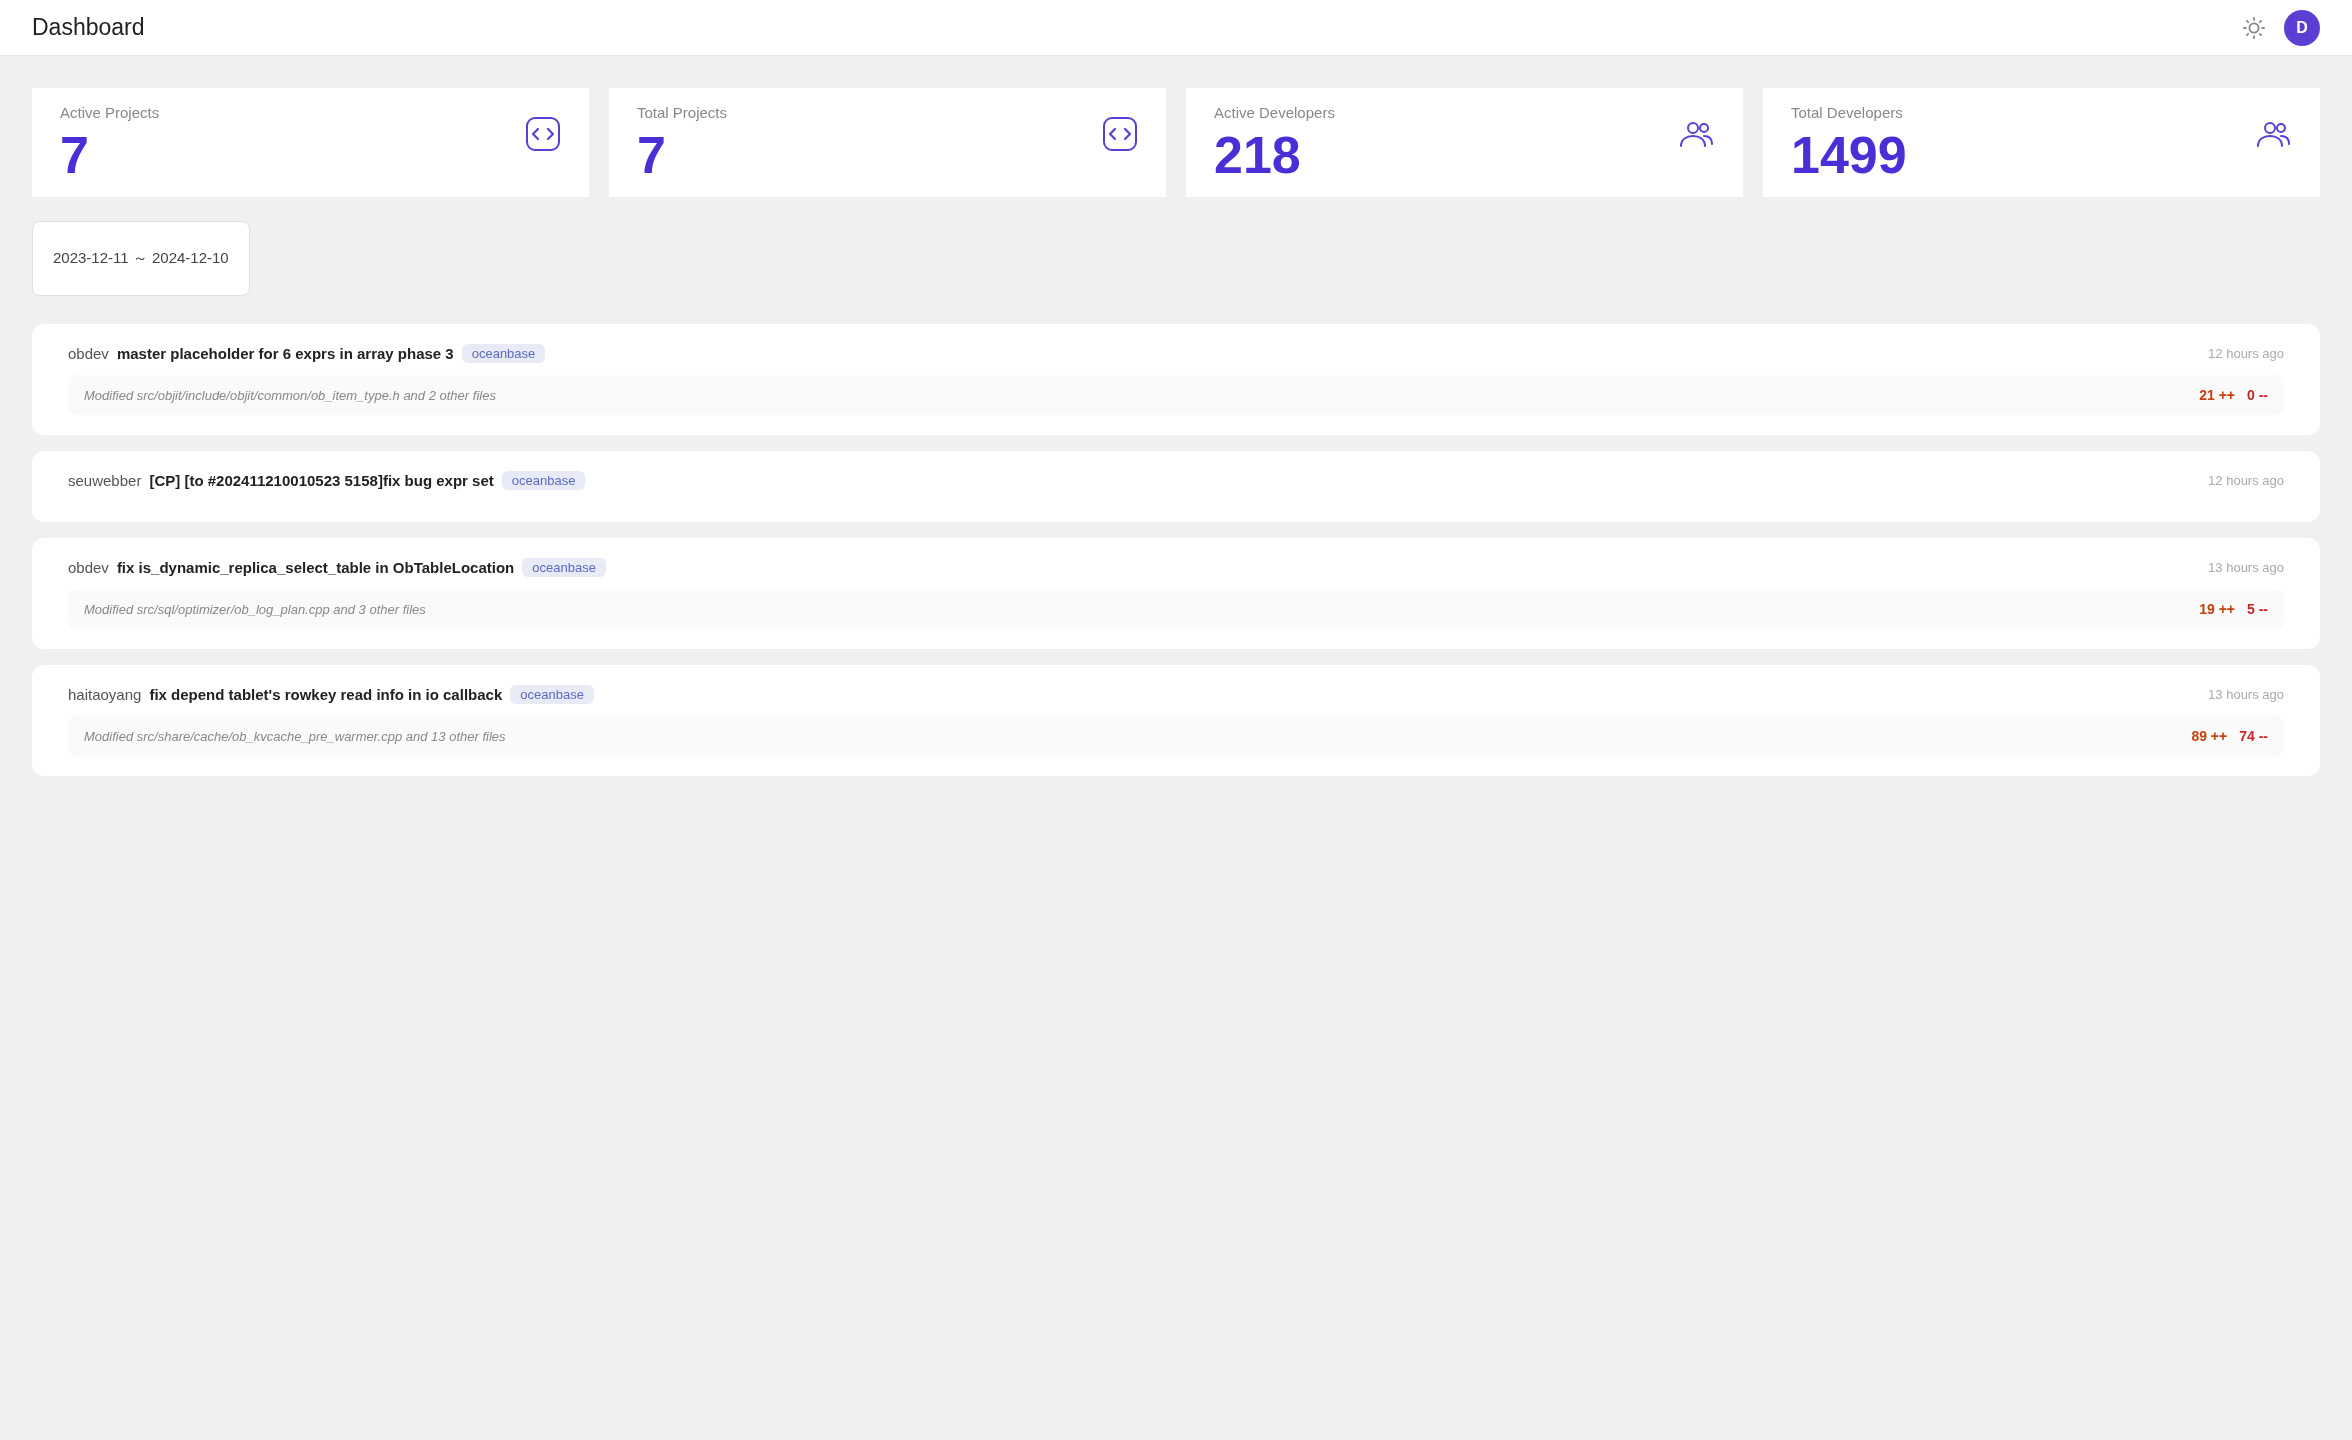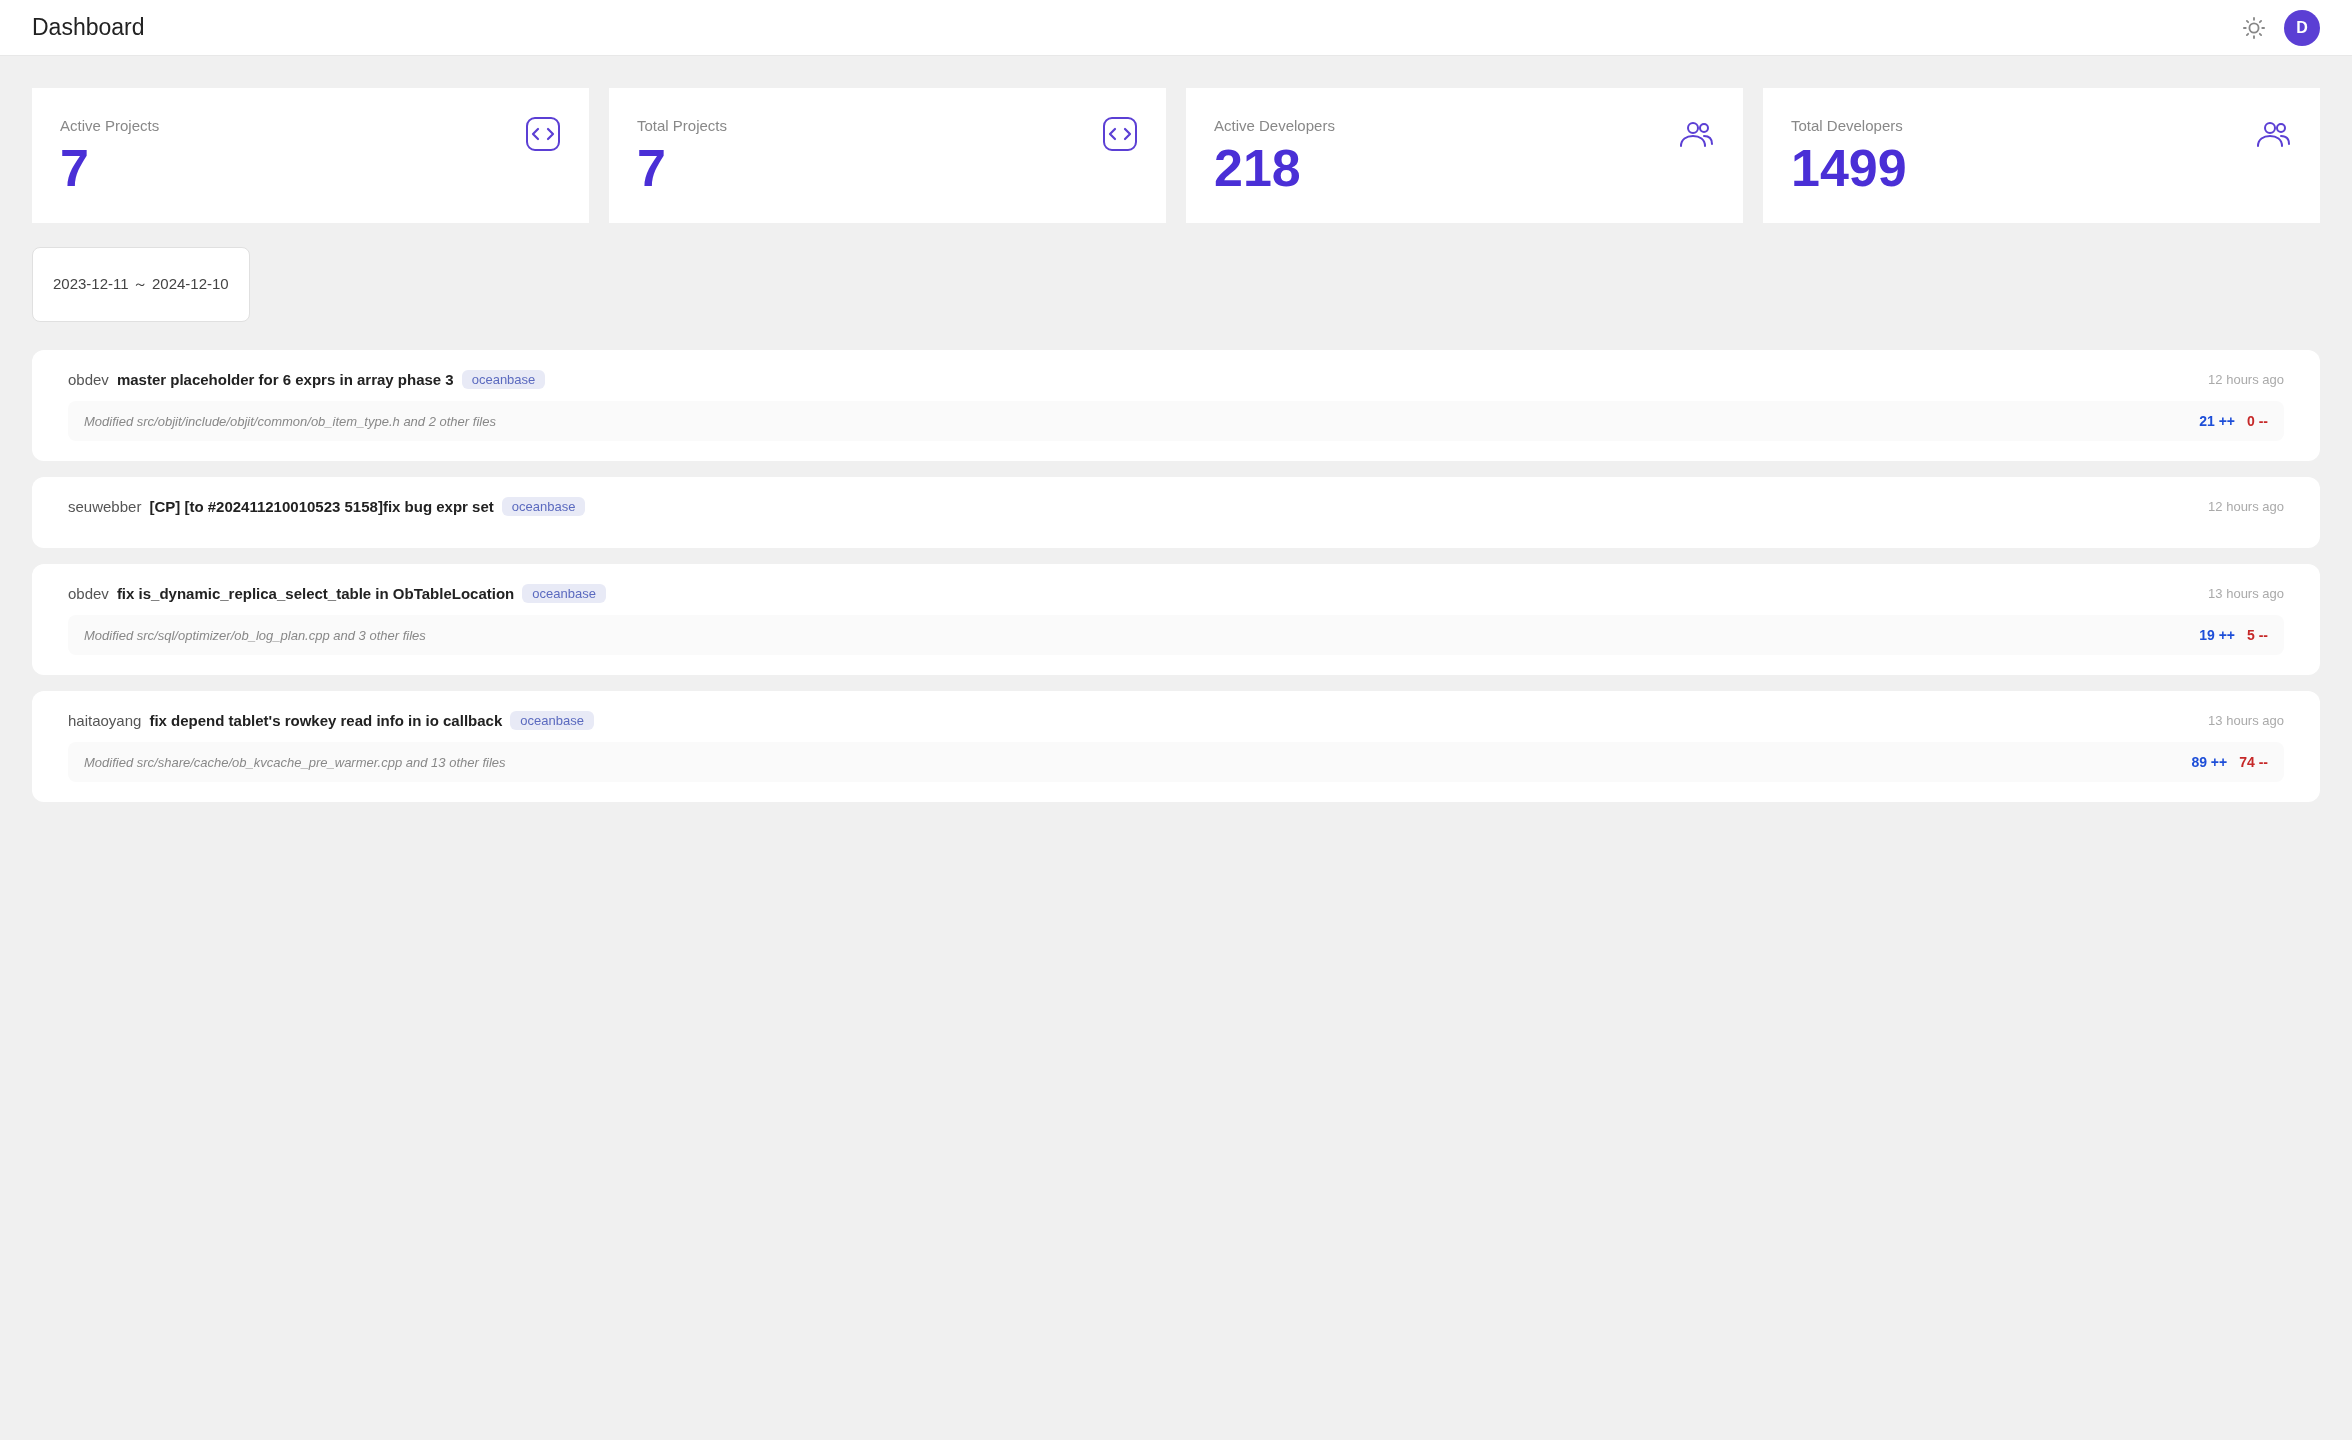--- a/index.html
+++ b/index.html
@@ -56,21 +56,21 @@
     }
     .stats-row {
       display: grid;
       grid-template-columns: repeat(4, 1fr);
       gap: 20px;
       margin-bottom: 24px;
     }
     .stat-card {
       background: #fff;
       border-radius: 0;
-      padding: 29px 28px;
+      padding: 16px 28px;
       display: flex;
       flex-direction: column;
       gap: 8px;
       position: relative;
     }
     .stat-label {
       font-size: 15px;
       color: #888;
       font-weight: 400;
     }
@@ -159,21 +159,21 @@
       color: #888;
       font-style: italic;
     }
     .commit-diff {
       display: flex;
       gap: 12px;
       font-size: 14px;
       font-weight: 600;
     }
     .diff-add {
-      color: #1d4ed8;
+      color: #c2410c;
     }
     .diff-remove {
       color: #c62828;
     }
 
     
     .icon-code svg {
       width: 36px;
       height: 36px;
     }

